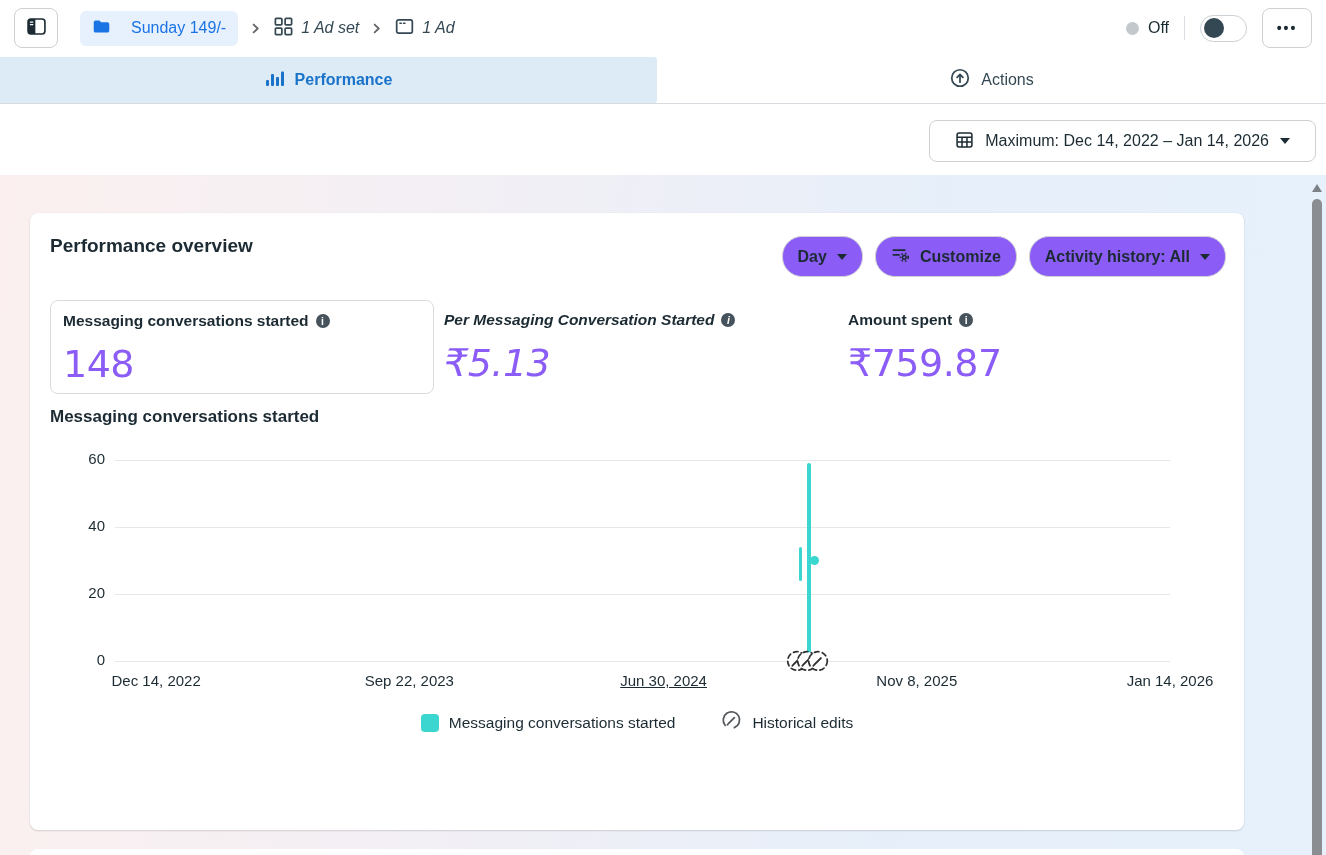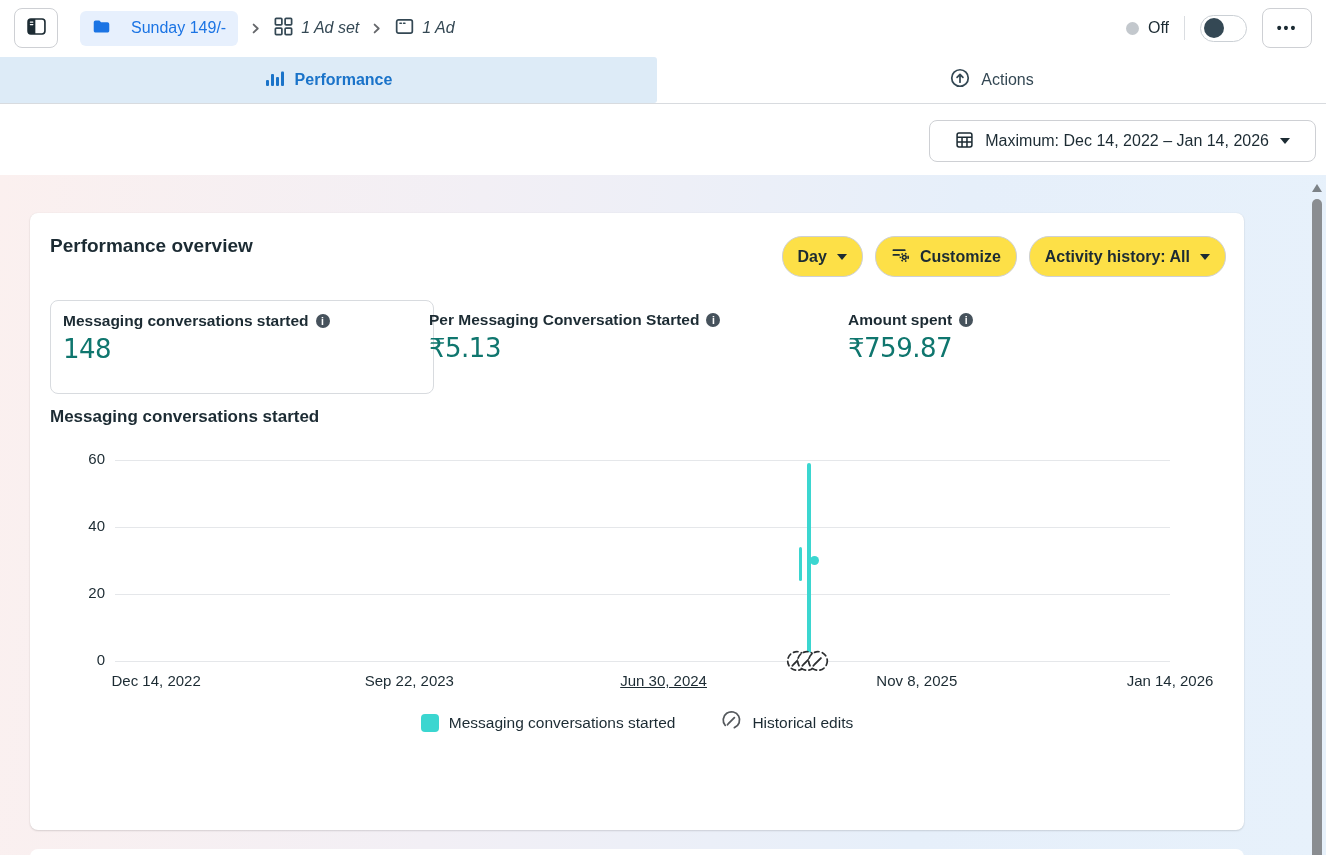--- a/index.html
+++ b/index.html
@@ -37,28 +37,28 @@
 
   .caret { width:0; height:0; border-left:5.5px solid transparent; border-right:5.5px solid transparent; border-top:6.5px solid #1c2b33; }
 
   
   .content { position:absolute; top:175px; left:0; right:0; bottom:0;
     background:linear-gradient(95deg,#fbf0ef 0%, #f2eff5 35%, #e6effa 70%, #e7f1fb 100%);padding-left:12px; }
   .card { position:absolute; left:30px; top:38px; width:1214px; height:617px; background:#fff; border-radius:8px;
     box-shadow:0 1px 2px rgba(0,0,0,.13), 0 0 2px rgba(0,0,0,.06); }
   .card-title { position:absolute; left:20px; top:22px; font-size:19px; font-weight:700; }
   .controls { position:absolute; right:18px; top:23px; display:flex; gap:12px; }
-  .btn { height:41px; display:flex; align-items:center; gap:10px; padding:0 15px; border:1px solid #ced0d4; border-radius:20px; background:#fde047; font-size:16px; font-weight:600; color:#1c2b33; cursor:pointer; }
+  .btn { height:41px; display:flex; align-items:center; gap:10px; padding:0 15px; border:1px solid #ced0d4; border-radius:20px; background:#8b5cf6; font-size:16px; font-weight:600; color:#1c2b33; cursor:pointer; }
 
   .metric-box { position:absolute; left:20px; top:87px; width:384px; height:94px; border:1px solid #d8dbdf; border-radius:8px; padding:11px 12px; cursor:pointer; }
   .metric { position:absolute; top:98px; cursor:pointer; }
-  .metric.m2 { left:399px; }
+  .metric.m2 { left:414px;font-style:italic; }
   .metric.m3 { left:818px; }
   .metric-label { display:flex; align-items:center; gap:7px; font-size:15.5px; font-weight:700; color:#1c2b33; white-space:nowrap; }
-  .metric-value { margin-top:4px; font-size:26px; font-weight:400; color:#0f766e; font-family:"DejaVu Sans","Liberation Sans",sans-serif; letter-spacing:-0.5px; }
+  .metric-value { margin-top:12px; font-size:38px; font-weight:400; color:#8b5cf6; font-family:"DejaVu Sans","Liberation Sans",sans-serif; letter-spacing:-0.5px; }
   .info { display:inline-block; width:14px; height:14px; border-radius:50%; background:#46525c; color:#fff; font-size:10.5px; line-height:14px; text-align:center; font-weight:700; }
   .info::after { content:"i"; }
 
   .chart-title { position:absolute; left:20px; top:194px; font-size:17px; font-weight:700; }
 
   .plot { position:absolute; left:85px; top:237px; width:1055px; height:212px; }
   .gridline { position:absolute; left:0; right:0; height:1px; background:#e5e7ea; }
   .ytick { position:absolute; left:-58px; width:48px; text-align:right; font-size:15px; color:#1c2b33; }
   .xtick { position:absolute; transform:translateX(-50%); font-size:15px; color:#1c2b33; white-space:nowrap; }
   .vline { position:absolute; border-radius:2px; }

